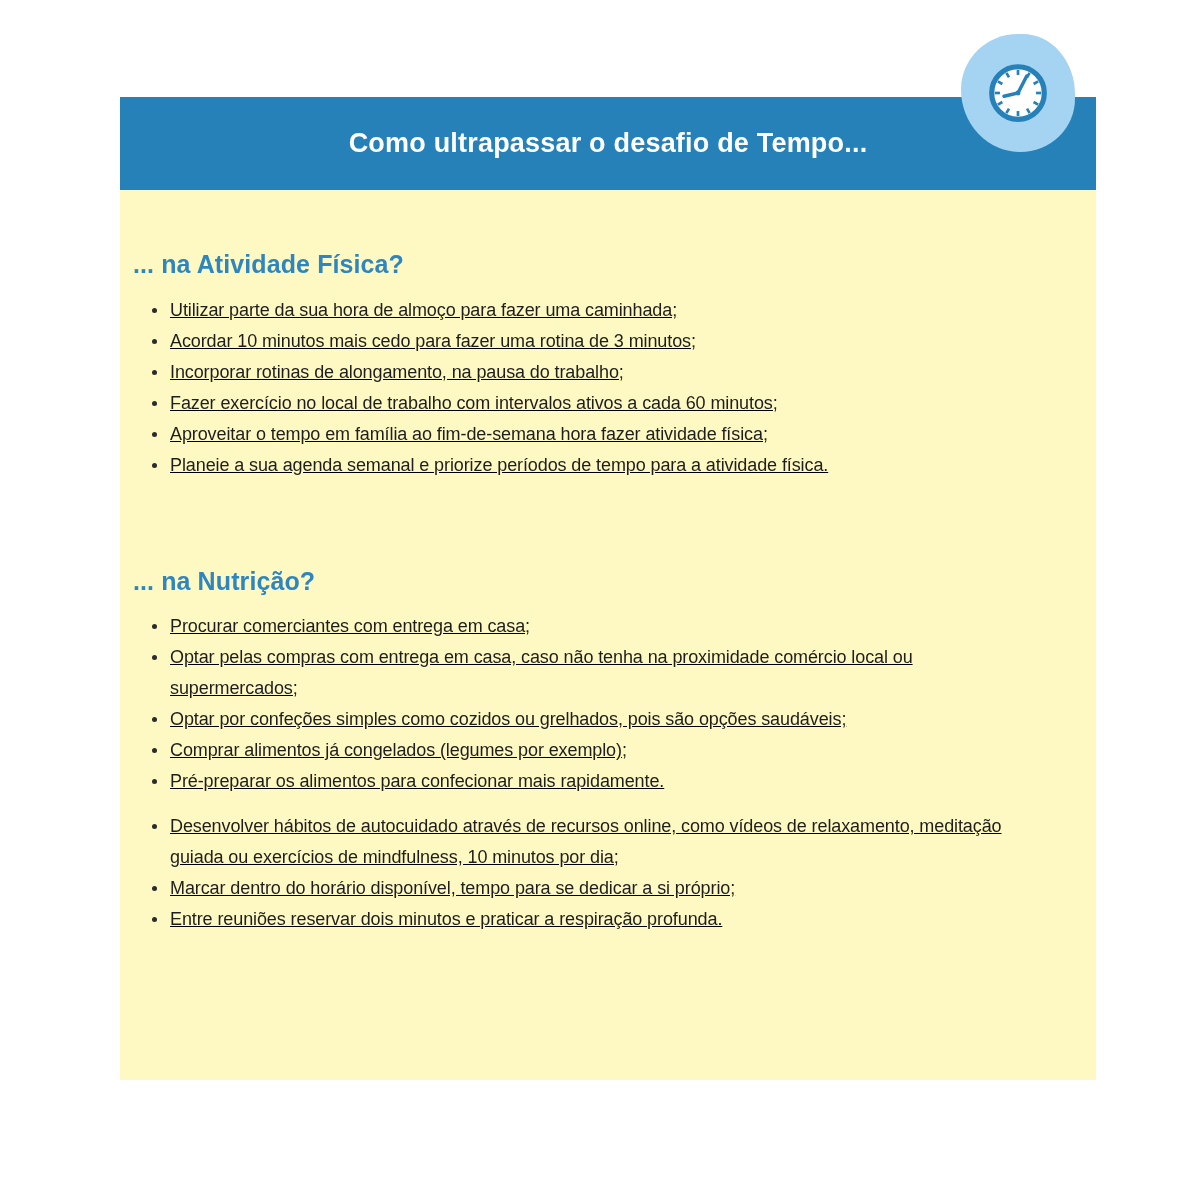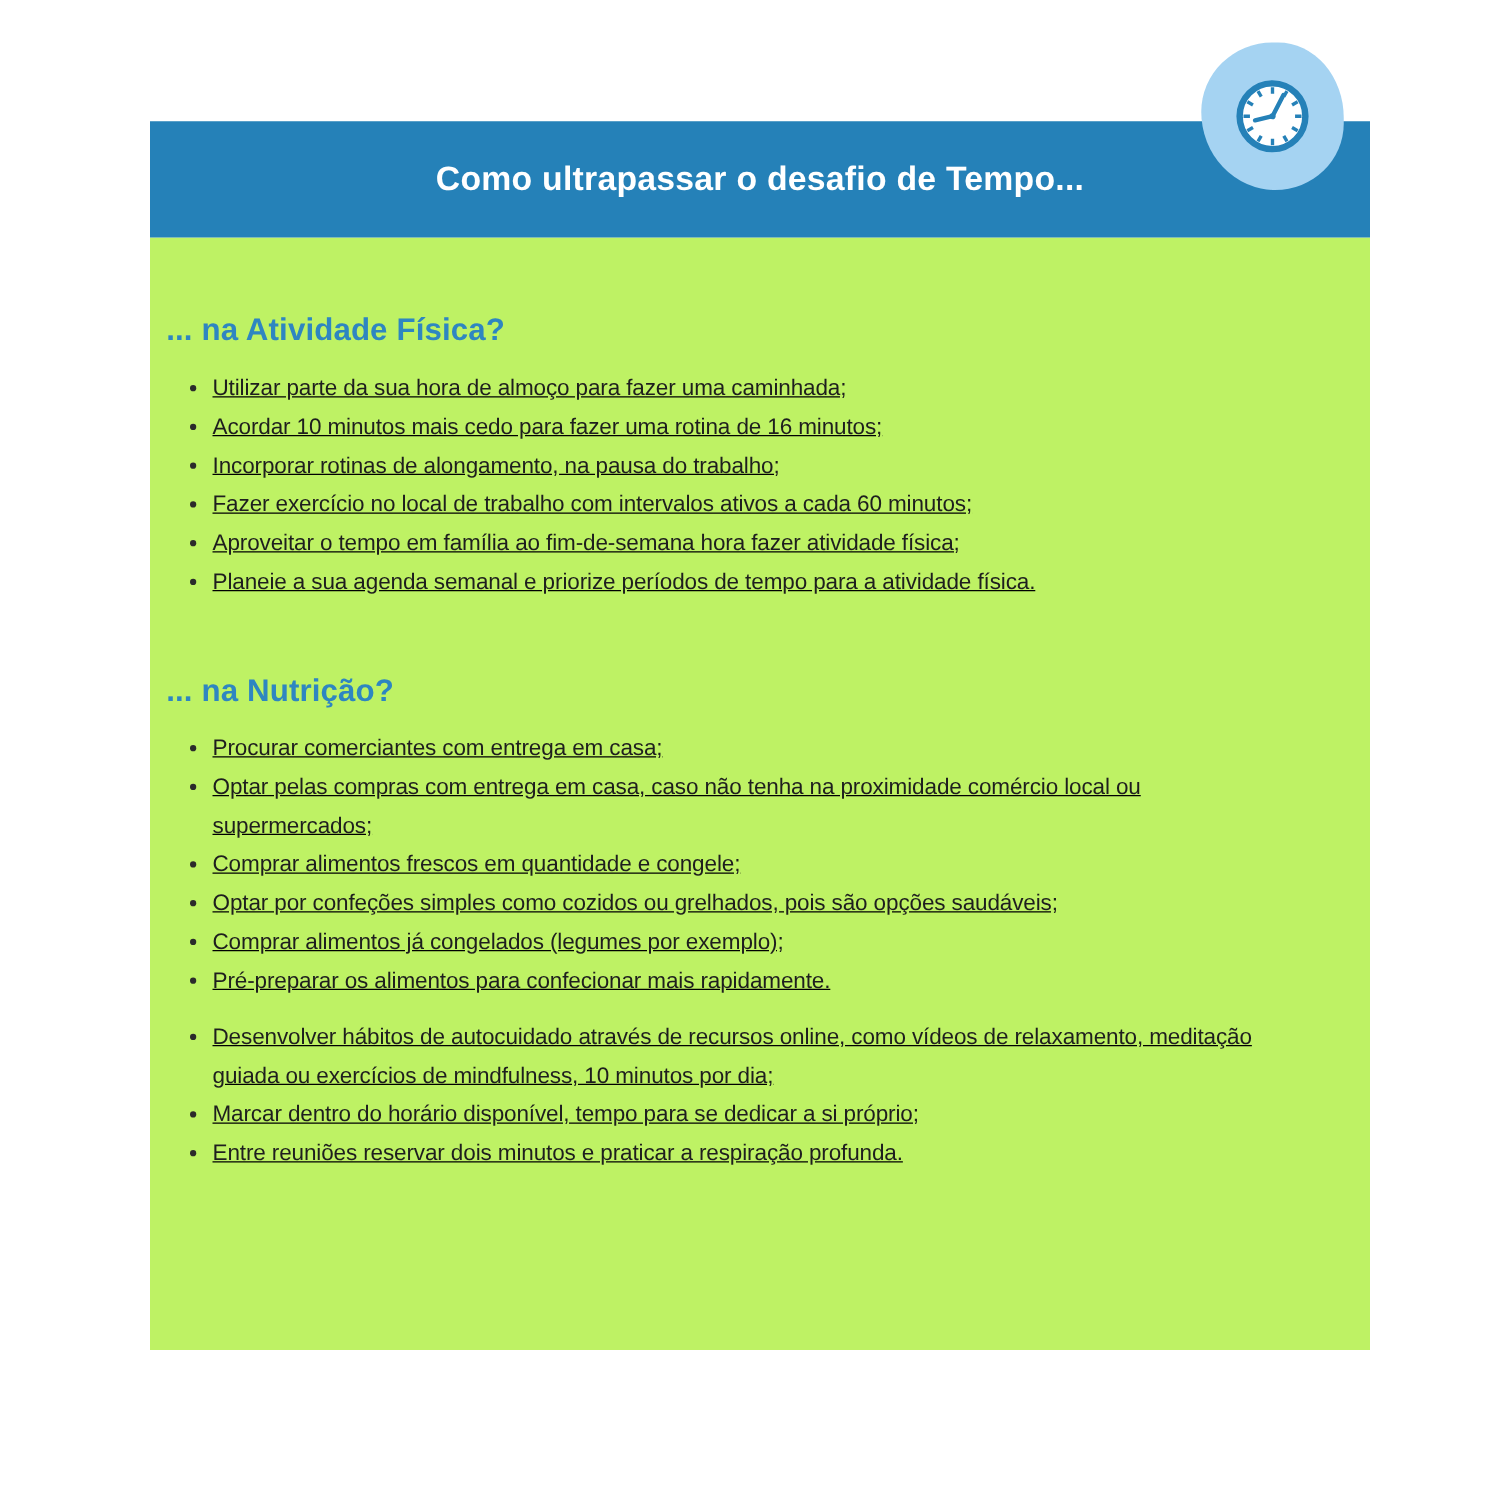--- a/index.html
+++ b/index.html
@@ -56,31 +56,31 @@
   }
   .clock-badge svg { display: block; }
 
   
   .content {
     position: absolute;
     left: 120px;
     top: 190px;
     width: 976px;
     height: 890px;
-    background: #bef264;
+    background: #fef9c3;
     padding: 58px 62px 0 13px;
   }
   .section-heading {
     color: #2e86c1;
     font-size: 25px;
     font-weight: bold;
     line-height: 1.3;
     letter-spacing: 0.1px;
   }
-  .section + .section .section-heading { margin-top: 56px; }
+  .section + .section .section-heading { margin-top: 84px; }
   .bullet-list {
     list-style: none;
     margin: 14px 0 0 0;
     padding: 0 0 0 37px;
     text-decoration: underline;
   }
   .bullet-list li {
     position: relative;
     font-size: 18px;
     line-height: 31px;
@@ -136,34 +136,33 @@
       </svg>
     </span>
   </div>
 
   <div class="content">
 
     <div class="section">
       <div class="section-heading">... na Atividade Física?</div>
       <ul class="bullet-list">
         <li>Utilizar parte da sua hora de almoço para fazer uma caminhada;</li>
-        <li>Acordar 10 minutos mais cedo para fazer uma rotina de 16 minutos;</li>
+        <li>Acordar 10 minutos mais cedo para fazer uma rotina de 3 minutos;</li>
         <li>Incorporar rotinas de alongamento, na pausa do trabalho;</li>
         <li>Fazer exercício no local de trabalho com intervalos ativos a cada 60 minutos;</li>
         <li>Aproveitar o tempo em família ao fim-de-semana hora fazer atividade física;</li>
         <li>Planeie a sua agenda semanal e priorize períodos de tempo para a atividade física.</li>
       </ul>
     </div>
 
     <div class="section">
       <div class="section-heading">... na Nutrição?</div>
       <ul class="bullet-list">
         <li>Procurar comerciantes com entrega em casa;</li>
         <li>Optar pelas compras com entrega em casa, caso não tenha na proximidade comércio local ou supermercados;</li>
-        <li>Comprar alimentos frescos em quantidade e congele;</li>
         <li>Optar por confeções simples como cozidos ou grelhados, pois são opções saudáveis;</li>
         <li>Comprar alimentos já congelados (legumes por exemplo);</li>
         <li>Pré-preparar os alimentos para confecionar mais rapidamente.</li>
       </ul>
     </div>
 
     <div class="section">
       <ul class="bullet-list">
         <li>Desenvolver hábitos de autocuidado através de recursos online, como vídeos de relaxamento, meditação guiada ou exercícios de mindfulness, 10 minutos por dia;</li>
         <li>Marcar dentro do horário disponível, tempo para se dedicar a si próprio;</li>

